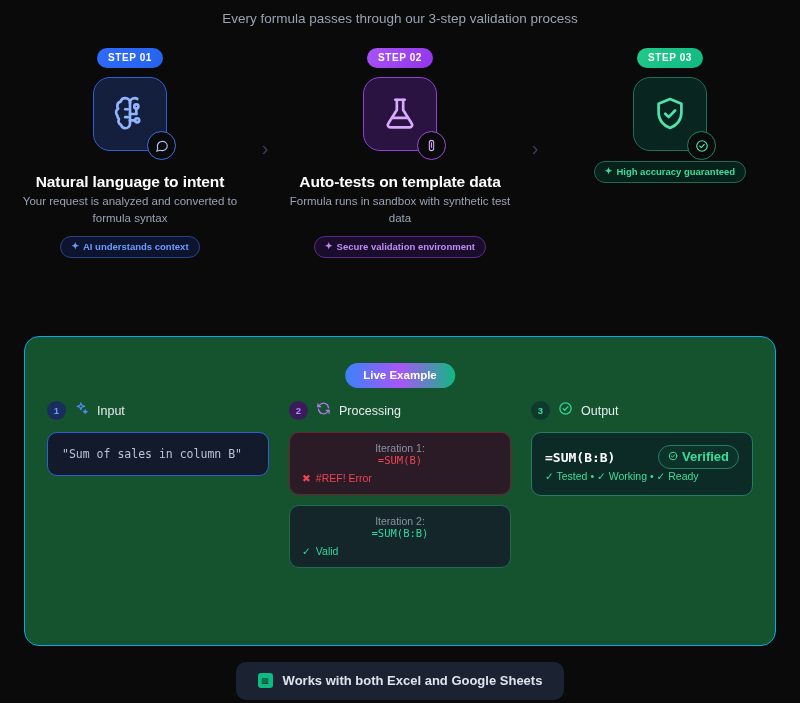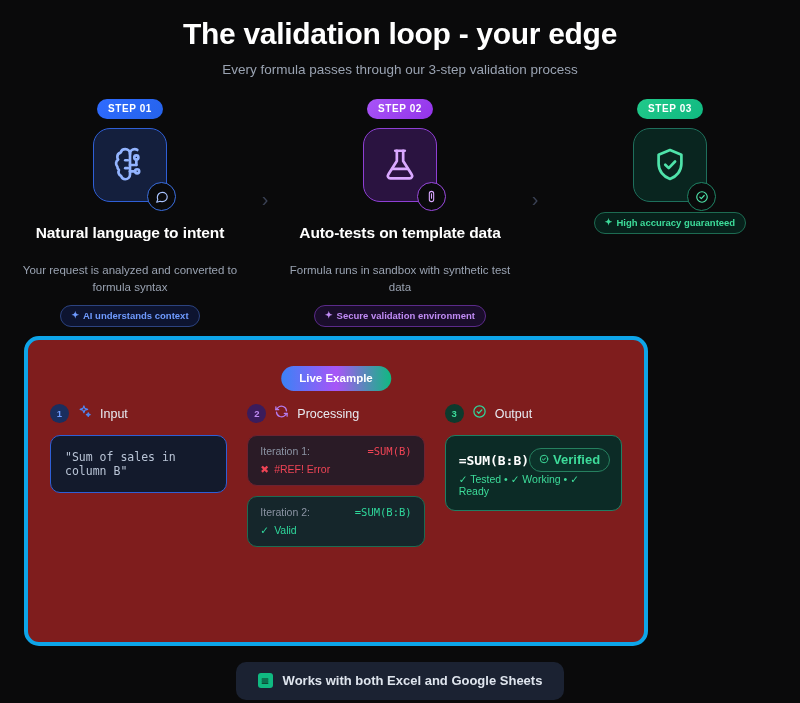--- a/index.html
+++ b/index.html
@@ -89,21 +89,21 @@
 
   .step-title {
     margin-top: 22px;
     font-size: 15.5px;
     font-weight: 700;
     color: #ffffff;
     text-align: center;
     letter-spacing: -0.1px;
   }
   .step-desc {
-    margin-top: 20px;
+    margin-top: 2px;
     font-size: 11.5px;
     line-height: 1.45;
     color: #9aa3b2;
     text-align: center;
     width: 225px;
   }
   .step-tag {
     margin-top: 10px;
     font-size: 9.5px;
     font-weight: 700;
@@ -116,23 +116,23 @@
   }
   .t-blue   { color:#6f9bff; border:1px solid #2c4380; background:#0d1430; }
   .t-purple { color:#c08bf5; border:1px solid #5b2a8a; background:#1a0d2b; }
   .t-green  { color:#3ddc9a; border:1px solid #1d6b52; background:#07211b; }
   .spark { font-size: 9px; line-height: 1; }
 
   
   .panel {
     position: absolute;
     left: 24px; top: 336px;
-    width: 624px; height: 310px;
-    background: #7f1d1d;
-    border: 4px solid #0ea5e9;
+    width: 752px; height: 310px;
+    background: #14532d;
+    border: 1px solid #0ea5e9;
     border-radius: 15px;
   }
   .live-badge {
     position: absolute;
     left: 50%; top: 26px; transform: translateX(-50%);
     font-size: 11.5px; font-weight: 700; color: #ffffff;
     padding: 6px 18px 7px;
     border-radius: 999px;
     background: linear-gradient(90deg,#3b82f6 0%,#a855f7 50%,#10b981 100%);
     white-space: nowrap;
@@ -172,21 +172,21 @@
     display: flex; align-items: center;
   }
 
   .iter {
     border-radius: 10px;
     padding: 9px 12px 10px;
     margin-bottom: 10px;
   }
   .iter-red   { border:1px solid #6d2230; background:#2a1b26; }
   .iter-green { border:1px solid #1d6b52; background:#15262b; }
-  .iter-top { display:flex; justify-content:space-between; align-items:center; }
+  .iter-top { display:flex; justify-content:space-between; align-items:center;flex-direction:column; }
   .iter-label { font-size: 10.5px; color:#8b93a3; }
   .iter-code {
     font-family: "DejaVu Sans Mono", monospace;
     font-size: 10.5px;
   }
   .c-red { color:#ef4455; }
   .c-green { color:#2fd79b; }
   .iter-status { font-size: 10.5px; margin-top: 6px; display:flex; align-items:center; gap:5px; }
   .s-red { color:#ef4455; }
   .s-green { color:#2fd79b; }
@@ -231,21 +231,20 @@
     background: #10b981;
     display:flex; align-items:center; justify-content:center;
     flex: 0 0 auto;
   }
 </style>
 </head>
 <body>
 
 <div class="page">
 
-  <div class="hero-title">The validation loop - your edge</div>
   <div class="hero-sub">Every formula passes through our 3-step validation process</div>
 
   <div class="steps">
 
     <div class="step">
       <div class="step-pill p-blue">STEP 01</div>
       <div class="tile-wrap">
         <div class="tile tile-blue">
           <svg width="38" height="38" viewBox="0 0 24 24" fill="none" stroke="#93b4ff" stroke-width="1.7" stroke-linecap="round" stroke-linejoin="round">
             <path d="M12 5a3 3 0 0 0-3-3 3 3 0 0 0-2.9 2.2A2.8 2.8 0 0 0 4 7a2.8 2.8 0 0 0 .5 1.6A2.9 2.9 0 0 0 4 13a2.9 2.9 0 0 0 1 2.2A2.8 2.8 0 0 0 6.4 19 3 3 0 0 0 9 21a3 3 0 0 0 3-3z"></path>

